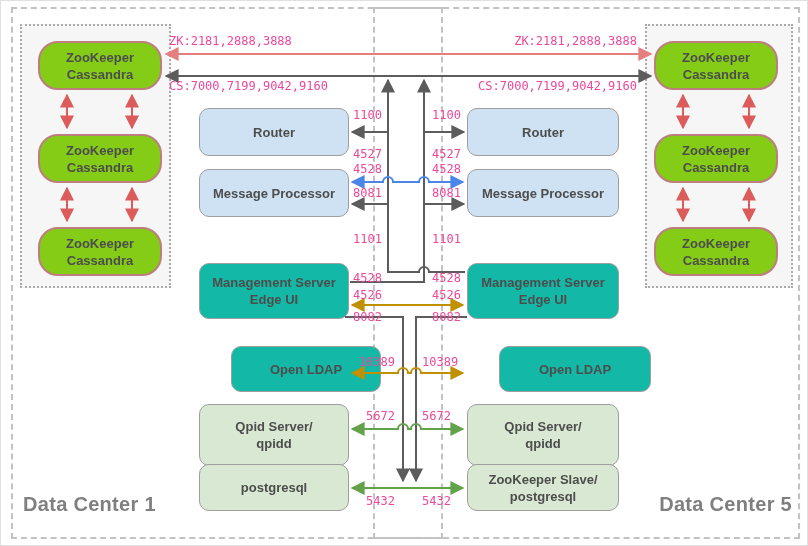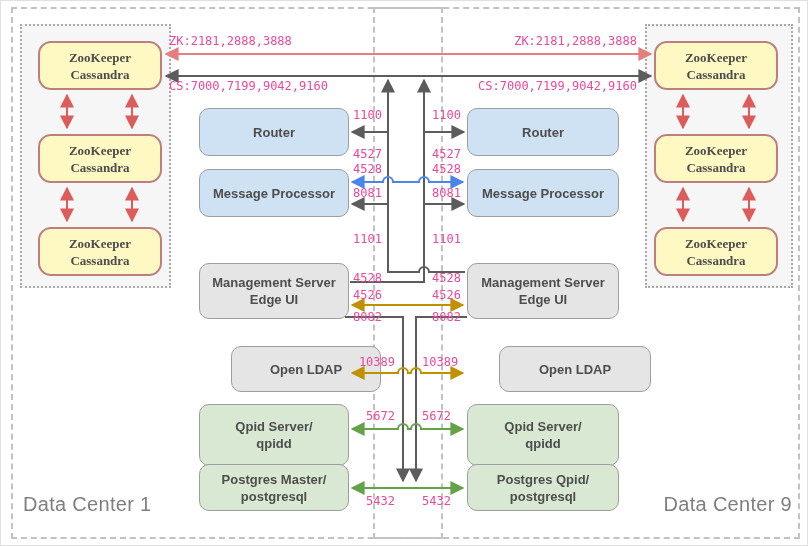--- a/index.html
+++ b/index.html
@@ -13,23 +13,23 @@
   #dc2-rect{left:372px;top:6px;width:427px;height:532px;}
   .cluster{position:absolute;background:#f6f6f6;border:2px dotted #aaaaaa;box-sizing:border-box;}
   #cluster-left{left:19px;top:23px;width:151px;height:264px;}
   #cluster-right{left:644px;top:23px;width:148px;height:264px;}
 
   .node{
     position:absolute;box-sizing:border-box;border-radius:10px;
     display:flex;flex-direction:column;align-items:center;justify-content:center;
     font-weight:bold;color:#4d4d4d;font-size:13px;line-height:17px;text-align:center;
   }
-  .pink{background:#fef9c3;border:2px solid #bc7e7e;border-radius:13px;font-family:Liberation Serif, serif;}
+  .pink{background:#84cc16;border:2px solid #bc7e7e;border-radius:20px;}
   .blue{background:#cfe2f3;border:1.5px solid #9e9e9e;}
-  .yellow{background:#e5e5e5;border:1.5px solid #9e9e9e;}
+  .yellow{background:#14b8a6;border:1.5px solid #9e9e9e;}
   .greenbox{background:#d9e8d2;border:1.5px solid #9e9e9e;}
 
   
   .zk{width:124px;height:49px;}
   .zk.l{left:37px;} .zk.r{left:653px;}
   .row1{top:40px;} .row2{top:133px;} .row3{top:226px;}
 
   
   .comp.l{left:198px;width:150px;}
   .comp.r{left:466px;width:152px;}
@@ -45,21 +45,21 @@
   .mono{
     position:absolute;font-family:"DejaVu Sans Mono", monospace;
     font-size:12px;line-height:13px;color:#ec4899;white-space:pre;
   }
   .stack{width:50px;}
   .ra{text-align:right;} .la{text-align:left;}
   .ul{left:331px;} .ur{left:431px;}   
   .ll{left:344px;} .lr{left:421px;}   
 
   .dc-label{
-    position:absolute;font-weight:normal;font-size:20px;color:#7f7f7f;letter-spacing:0.3px;
+    position:absolute;font-weight:bold;font-size:20px;color:#7f7f7f;letter-spacing:0.3px;
   }
   #dc1-label{left:22px;top:492px;}
   #dc2-label{right:15px;top:492px;}
 </style>
 </head>
 <body>
 
 <div class="canvas">
 
   <div class="dc-rect" id="dc1-rect"></div>
@@ -105,21 +105,20 @@
     <span>Edge UI</span>
   </div>
   <div class="node yellow comp l ldap">
     <span>Open LDAP</span>
   </div>
   <div class="node greenbox comp l qpid">
     <span>Qpid Server/</span>
     <span>qpidd</span>
   </div>
   <div class="node greenbox comp l pg">
-    <span>Postgres Master/</span>
     <span>postgresql</span>
   </div>
 
   <div class="node blue comp r router">
     <span>Router</span>
   </div>
   <div class="node blue comp r mp">
     <span>Message Processor</span>
   </div>
   <div class="node yellow comp r ms">
@@ -127,21 +126,21 @@
     <span>Edge UI</span>
   </div>
   <div class="node yellow comp r ldap">
     <span>Open LDAP</span>
   </div>
   <div class="node greenbox comp r qpid">
     <span>Qpid Server/</span>
     <span>qpidd</span>
   </div>
   <div class="node greenbox comp r pg">
-    <span>Postgres Qpid/</span>
+    <span>ZooKeeper Slave/</span>
     <span>postgresql</span>
   </div>
 
   <svg class="wires" viewBox="0 0 808 546">
     <defs>
       <marker id="ah-pink" viewBox="0 0 10 10" refX="9" refY="5" markerWidth="7" markerHeight="7" orient="auto-start-reverse">
           <path d="M0,0 L10,5 L0,10 z" fill="#e57e7e"></path>
         </marker>
       <marker id="ah-red" viewBox="0 0 10 10" refX="9" refY="5" markerWidth="7" markerHeight="7" orient="auto-start-reverse">
           <path d="M0,0 L10,5 L0,10 z" fill="#dc5b5b"></path>
@@ -232,15 +231,15 @@
   <div class="mono stack ll ra" style="top:355px;">10389</div>
   <div class="mono stack lr la" style="top:355px;">10389</div>
 
   <div class="mono stack ll ra" style="top:409px;">5672</div>
   <div class="mono stack lr la" style="top:409px;">5672</div>
 
   <div class="mono stack ll ra" style="top:494px;">5432</div>
   <div class="mono stack lr la" style="top:494px;">5432</div>
 
   <div class="dc-label" id="dc1-label">Data Center 1</div>
-  <div class="dc-label" id="dc2-label">Data Center 9</div>
+  <div class="dc-label" id="dc2-label">Data Center 5</div>
 
 </div>
 
 </body></html>

